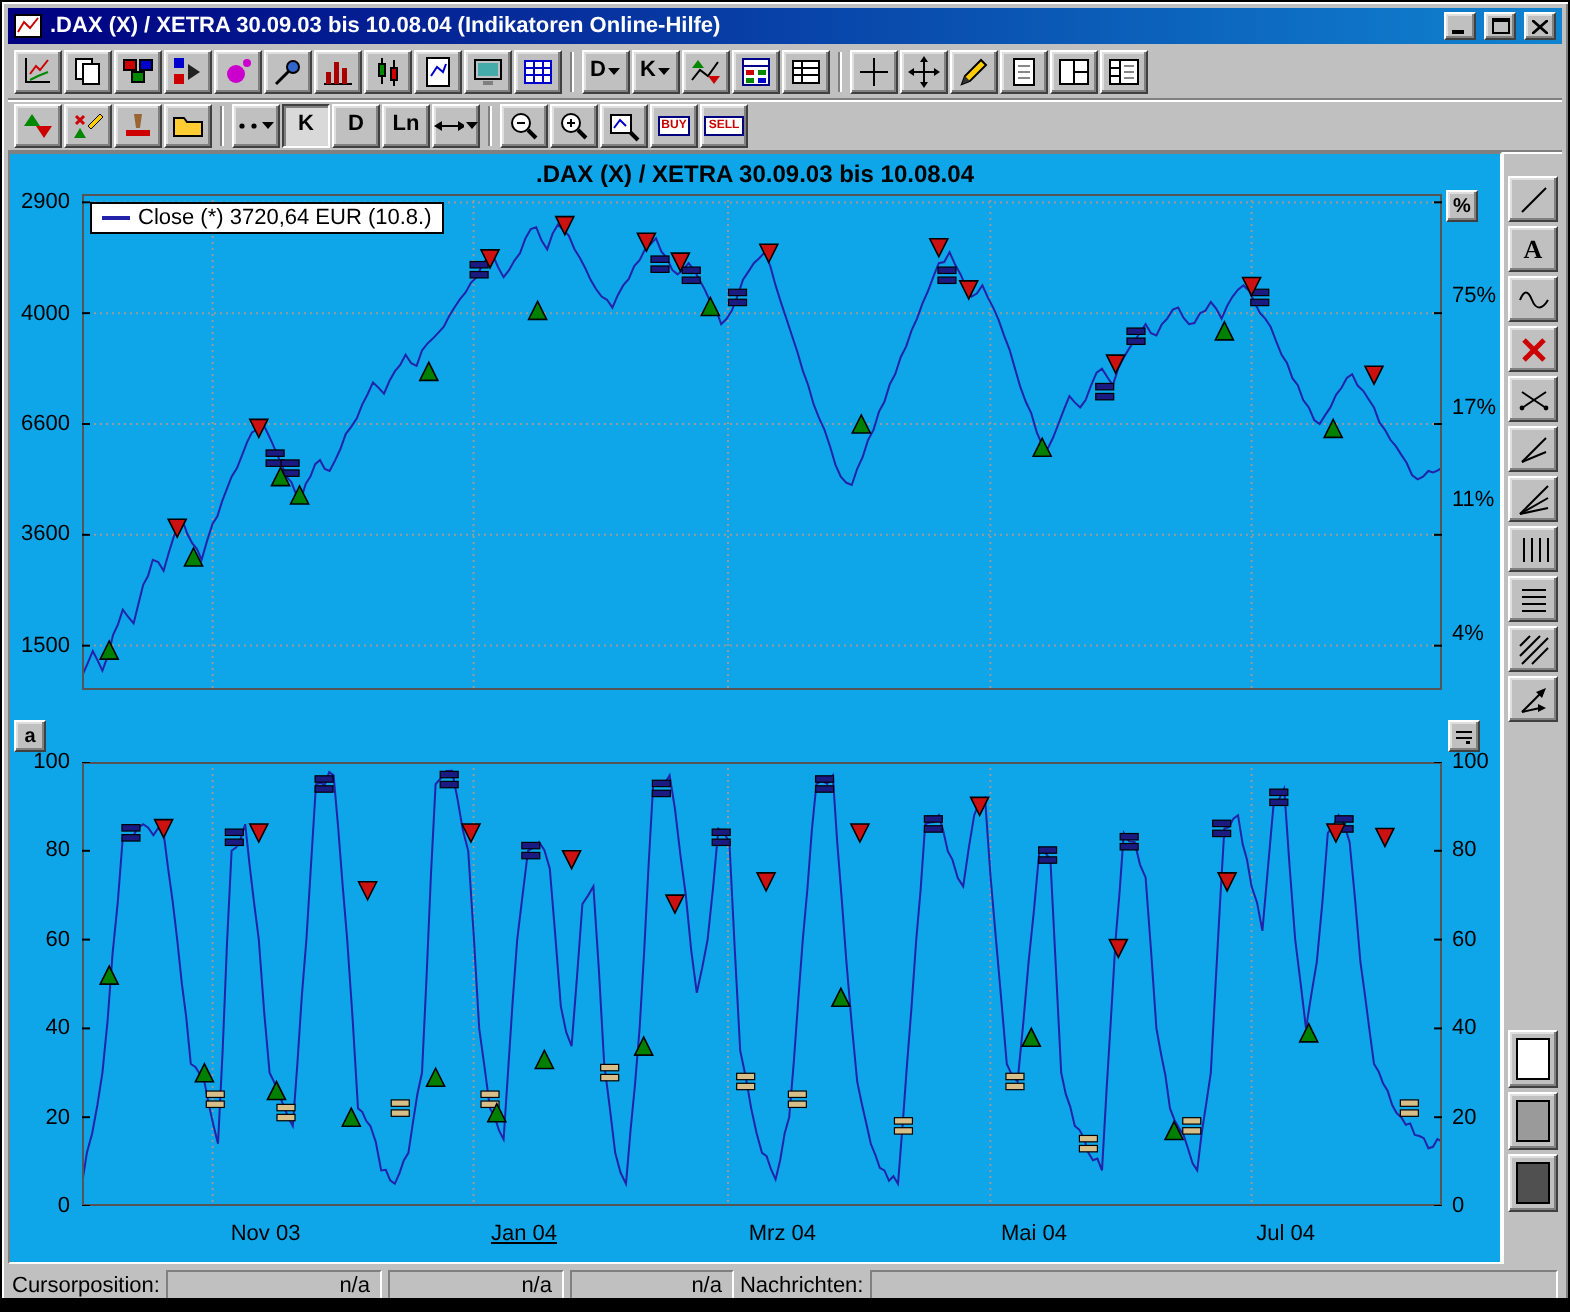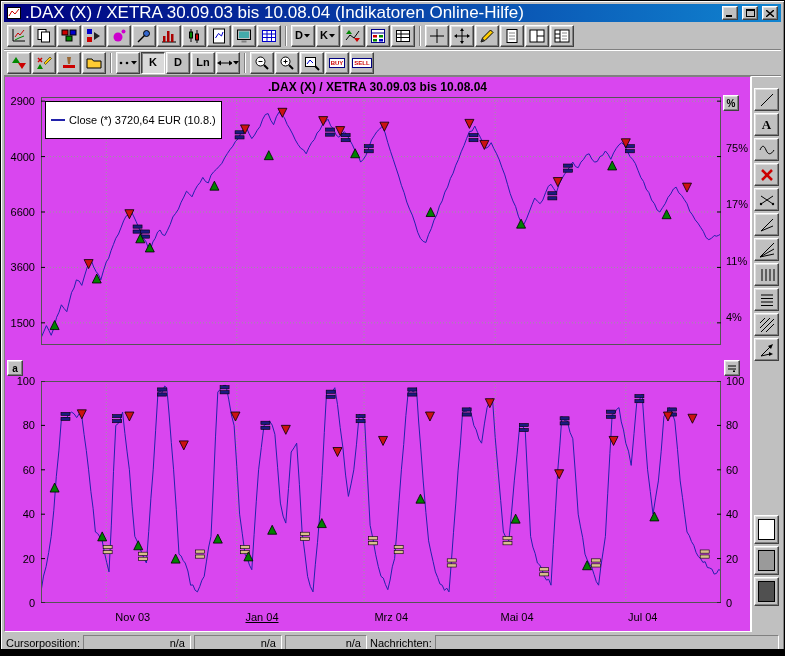--- a/index.html
+++ b/index.html
@@ -4,48 +4,48 @@
 <style>
   *{box-sizing:border-box;margin:0;padding:0;cursor:default}
   html,body{background:#000}
   body{font-family:"Liberation Sans",sans-serif;color:#000}
   .window{position:relative;width:785px;height:656px;background:#c0c0c0;
     border:1px solid #000;box-shadow:inset 1px 1px 0 #fff,inset -1px -1px 0 #808080;overflow:hidden}
   
   .titlebar{position:absolute;top:3px;left:3px;right:3px;height:18px;
     background:linear-gradient(to right,var(--tb1,#000080),var(--tb2,#1084d0));
     display:flex;align-items:center;padding:0 3px;gap:4px}
-  .title-text{color:#fff;font-size:17px;font-weight:normal;flex:1;white-space:nowrap;overflow:hidden}
+  .title-text{color:#fff;font-size:11px;font-weight:bold;flex:1;white-space:nowrap;overflow:hidden}
   .winbtn{width:16px;height:14px;background:#c0c0c0;border:1px solid;border-color:#fff #404040 #404040 #fff;
     box-shadow:inset -1px -1px 0 #808080,inset 1px 1px 0 #dfdfdf;display:flex;align-items:center;justify-content:center;padding:0}
   
   .toolbar{position:absolute;left:3px;right:3px;display:flex;align-items:center;gap:1px;padding:2px 3px;
     border-bottom:1px solid #808080;box-shadow:0 1px 0 #fff}
   .toolbar1{top:21px;height:28px}
   .toolbar2{top:49px;height:26px;border-bottom:1px solid #808080}
   .tb{width:24px;height:22px;background:#c0c0c0;border:1px solid;border-color:#fff #404040 #404040 #fff;
     box-shadow:inset -1px -1px 0 #808080,inset 1px 1px 0 #dfdfdf;
     display:flex;align-items:center;justify-content:center;gap:1px;padding:0}
   .tb.pressed{border-color:#404040 #fff #fff #404040;box-shadow:inset 1px 1px 0 #808080;background:#d9d9d9}
   .tb svg{display:block}
   .tbt{font-size:11px;font-weight:bold;line-height:1}
   .flag{font-size:6px;font-weight:bold;color:#c00;border:1px solid #000080;background:#fff;padding:0 1px;line-height:8px}
   .sep{width:2px;height:20px;border-left:1px solid #808080;border-right:1px solid #fff;margin:0 3px}
   
   .workspace{position:absolute;top:75px;left:3px;right:3px;height:556px}
-  .chart-panel{position:absolute;left:0;top:0;right:30px;bottom:0;background:#d946ef;
+  .chart-panel{position:absolute;left:0;top:0;right:30px;bottom:0;background:#0ea5e9;
     border:1px solid;border-color:#808080 #fff #fff #808080}
   .chart-title{position:absolute;top:3px;left:0;width:100%;text-align:center;font-size:12px;font-weight:bold}
   .plot{position:absolute}
   .ticks{position:absolute}
   .ticks span{position:absolute;font-size:11px;white-space:nowrap}
   .ticks.left span{right:3px}
   .ticks.right span{left:2px}
   .legend{position:absolute;display:flex;align-items:center;gap:4px;background:#fff;border:1px solid #000;
-    padding:12px 5px;font-size:11px;white-space:nowrap;z-index:3}
+    padding:1px 5px;font-size:11px;white-space:nowrap;z-index:3}
   .legend-swatch{width:14px;height:0;border-top:2px solid var(--line,#2222aa)}
   .mini{width:16px;height:16px;background:#c0c0c0;border:1px solid;border-color:#fff #404040 #404040 #fff;
     box-shadow:inset -1px -1px 0 #808080,inset 1px 1px 0 #dfdfdf;font-size:10px;font-weight:bold;
     display:flex;align-items:center;justify-content:center;padding:0}
   .mlabel{position:absolute;transform:translateX(-50%);font-size:11px}
   #month-row{position:absolute;left:36px;top:534px;width:680px;height:14px}
   
   .tool-palette{position:absolute;right:0;top:0;width:30px;bottom:0;display:flex;flex-direction:column;
     align-items:center;gap:2px;padding:12px 0 26px 0;border-left:1px solid #fff}
   .pal{width:25px;height:23px;background:#c0c0c0;border:1px solid;border-color:#fff #404040 #404040 #fff;
@@ -418,21 +418,21 @@
           <line x1="0" x2="4" y1="114.99441340782123" y2="114.99441340782123" stroke="#000"></line>
           <line x1="676" x2="680" y1="114.99441340782123" y2="114.99441340782123" stroke="#000"></line>
           <line x1="0" x2="4" y1="59.575418994413404" y2="59.575418994413404" stroke="#000"></line>
           <line x1="676" x2="680" y1="59.575418994413404" y2="59.575418994413404" stroke="#000"></line>
           <line x1="0" x2="4" y1="4.156424581005586" y2="4.156424581005586" stroke="#000"></line>
           <line x1="676" x2="680" y1="4.156424581005586" y2="4.156424581005586" stroke="#000"></line>
         </svg>
       <div class="ticks right" id="price-right" style="left:719px;top:20px;width:26px;height:252px">
           <span style="top: 45.2626px;">75%</span>
           <span style="top: 100.682px;">17%</span>
-          <span style="top: 158px;">11%</span>
+          <span style="top: 147px;">11%</span>
           <span style="top: 214.291px;">4%</span>
         </div>
       <button class="mini" style="position:absolute;left:718px;top:18px;z-index:4">
           <span>%</span>
         </button>
       <div class="legend" style="left:40px;top:24px">
         <span class="legend-swatch"></span>
         <span>Close (*) 3720,64 EUR (10.8.)</span>
       </div>
 

